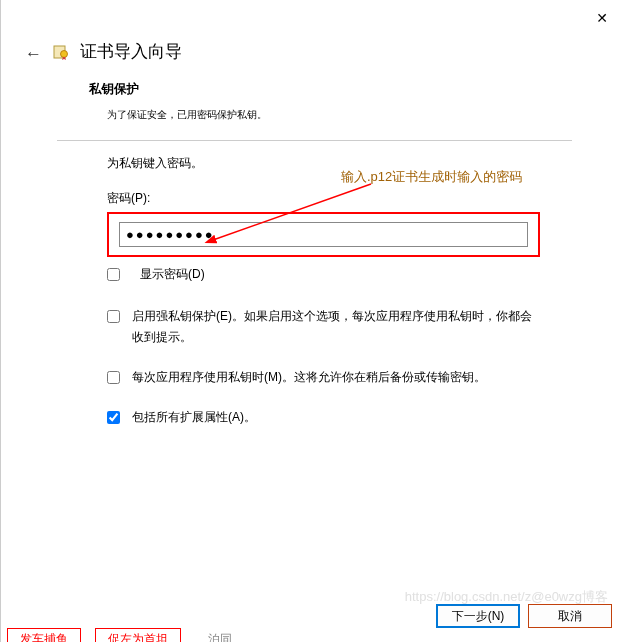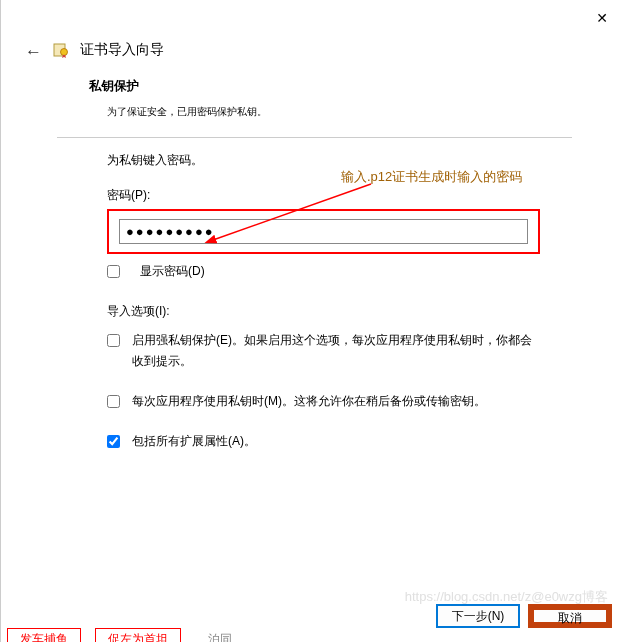--- a/index.html
+++ b/index.html
@@ -44,21 +44,21 @@
       color: #333;
       cursor: pointer;
     }
     .cert-icon {
       width: 18px;
       height: 18px;
       display: inline-block;
     }
     .header-title {
       color: #000;
-      font-size: 14px;
+      font-size: 17px;
     }
     .content {
       padding: 0 88px;
     }
     .section-title {
       font-weight: bold;
       font-size: 12.5px;
       color: #000;
       margin-bottom: 10px;
     }
@@ -154,21 +154,21 @@
       bottom: 14px;
       right: 16px;
       display: flex;
       gap: 8px;
     }
     .button-bar button {
       min-width: 84px;
       height: 24px;
       font-size: 12px;
       background: #fdfdfd;
-      border: 6px solid #c2410c;
+      border: 1px solid #c2410c;
       cursor: pointer;
       font-family: inherit;
     }
     .button-bar button.primary {
       border: 2px solid #0078d7;
     }
     .watermark {
       position: absolute;
       bottom: 36px;
       right: 20px;
@@ -238,21 +238,20 @@
     <div class="password-box">
       <input type="text" class="password-input" value="●●●●●●●●●" style="">
     </div>
 
     <div class="checkbox-row">
       <input type="checkbox" style="">
       <span>显示密码(D)</span>
     </div>
 
     <div class="import-options">
-      <span class="field-label">导入选项(I):</span>
 
       <div class="opt-row">
         <input type="checkbox" style="">
         <span>启用强私钥保护(E)。如果启用这个选项，每次应用程序使用私钥时，你都会收到提示。</span>
       </div>
 
       <div class="opt-row">
         <input type="checkbox" style="">
         <span>每次应用程序使用私钥时(M)。这将允许你在稍后备份或传输密钥。</span>
       </div>

